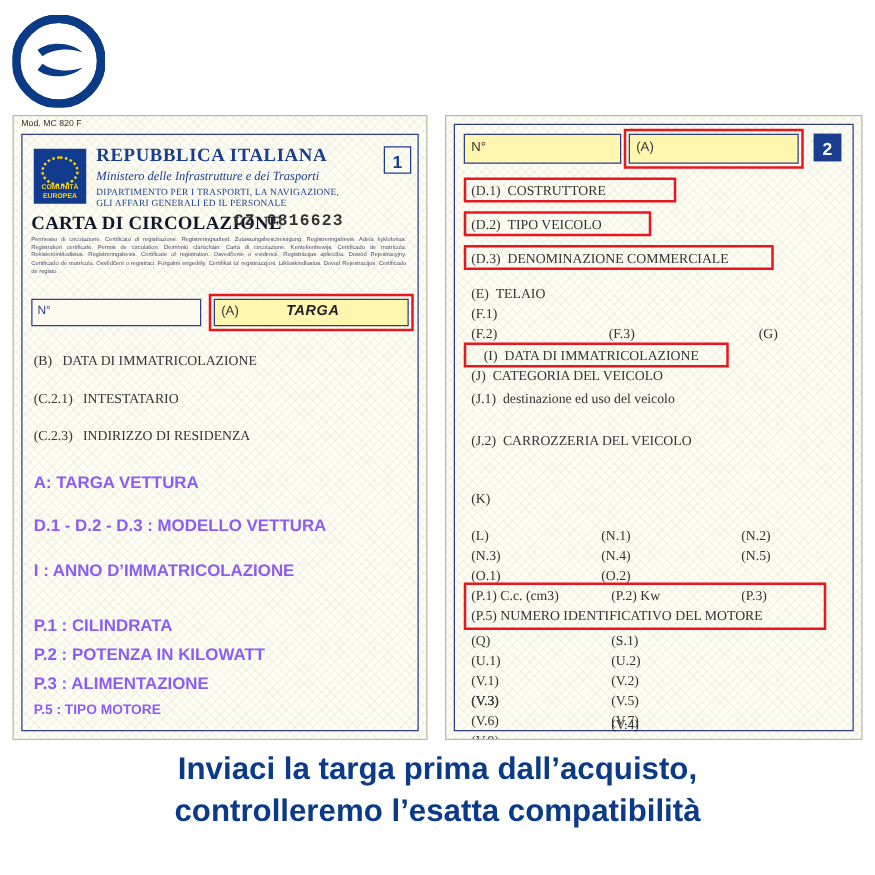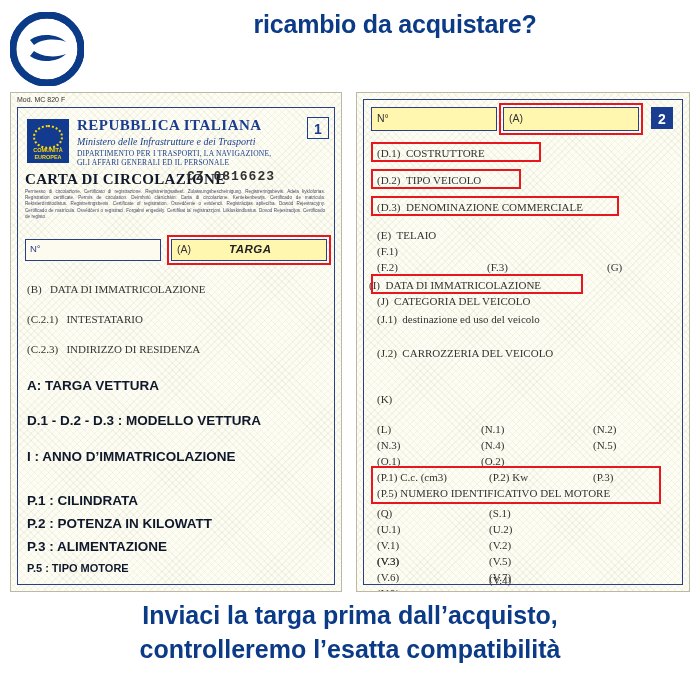--- a/index.html
+++ b/index.html
@@ -223,21 +223,21 @@
     position: absolute;
     font-weight: bold;
     font-size: 11.5px;
     color: #222;
     letter-spacing: 0.5px;
     font-style: italic;
   }
 
   .annot {
     position: absolute;
-    color: #0f172a;
+    color: #8b5cf6;
     font-weight: bold;
     font-size: 11.5px;
     white-space: nowrap;
   }
 
   .imposta {
     position: absolute;
     right: 8px; bottom: 8px;
     width: 62px; height: 58px;
     border: 1px solid #2c3f86;
@@ -260,21 +260,20 @@
     <div class="logo">
       <svg width="74" height="74" viewBox="0 0 74 74">
         <circle cx="37" cy="37" r="34" fill="none" stroke="#0b3a86" stroke-width="7"></circle>
         <path d="M54 14 A30 30 0 1 0 54 60 L54 40 L34 40 L34 34 L66 34 L66 14 Z" fill="#ffffff"></path>
         <path d="M20 28 C30 20, 48 22, 56 30 C46 26, 32 27, 24 33 Z" fill="#0b3a86"></path>
         <path d="M20 44 C30 52, 48 50, 56 42 C46 46, 32 45, 24 39 Z" fill="#0b3a86"></path>
         <circle cx="37" cy="37" r="34" fill="none" stroke="#0b3a86" stroke-width="7"></circle>
       </svg>
     </div>
     <div class="headline">
-      <div>ricambio da acquistare?</div>
     </div>
   </div>
 
   <div class="doc doc-left">
     <div class="guilloche"></div>
     <div class="inner-frame" style="left:6px; top:14px; right:6px; bottom:6px;"></div>
 
     <div class="modcode">Mod. MC 820 F</div>
 
     <div class="lh-flag">
@@ -352,21 +351,21 @@
     <div class="redbox" style="left:14px; top:103px; width:248px; height:20px;"></div>
 
     <div class="field field-serif" style="left:20px; top:136px;">
       <span>(E)</span>&nbsp;&nbsp;<span>TELAIO</span>
     </div>
     <div class="field field-serif" style="left:20px; top:152px;">(F.1)</div>
     <div class="field field-serif" style="left:20px; top:168px;">(F.2)</div>
     <div class="field field-serif" style="left:130px; top:168px;">(F.3)</div>
     <div class="field field-serif" style="left:250px; top:168px;">(G)</div>
 
-    <div class="field field-serif" style="left:12px; top:186px;">
+    <div class="field field-serif" style="left:30px; top:186px;">
       <span>(I)</span>&nbsp;&nbsp;<span>DATA DI IMMATRICOLAZIONE</span>
     </div>
     <div class="redbox" style="left:14px; top:181px; width:212px; height:20px;"></div>
 
     <div class="field field-serif" style="left:20px; top:202px;">
       <span>(J)</span>&nbsp;&nbsp;<span>CATEGORIA DEL VEICOLO</span>
     </div>
     <div class="field field-serif" style="left:20px; top:220px;">
       <span>(J.1)</span>&nbsp;&nbsp;<span>destinazione ed uso del veicolo</span>
     </div>

